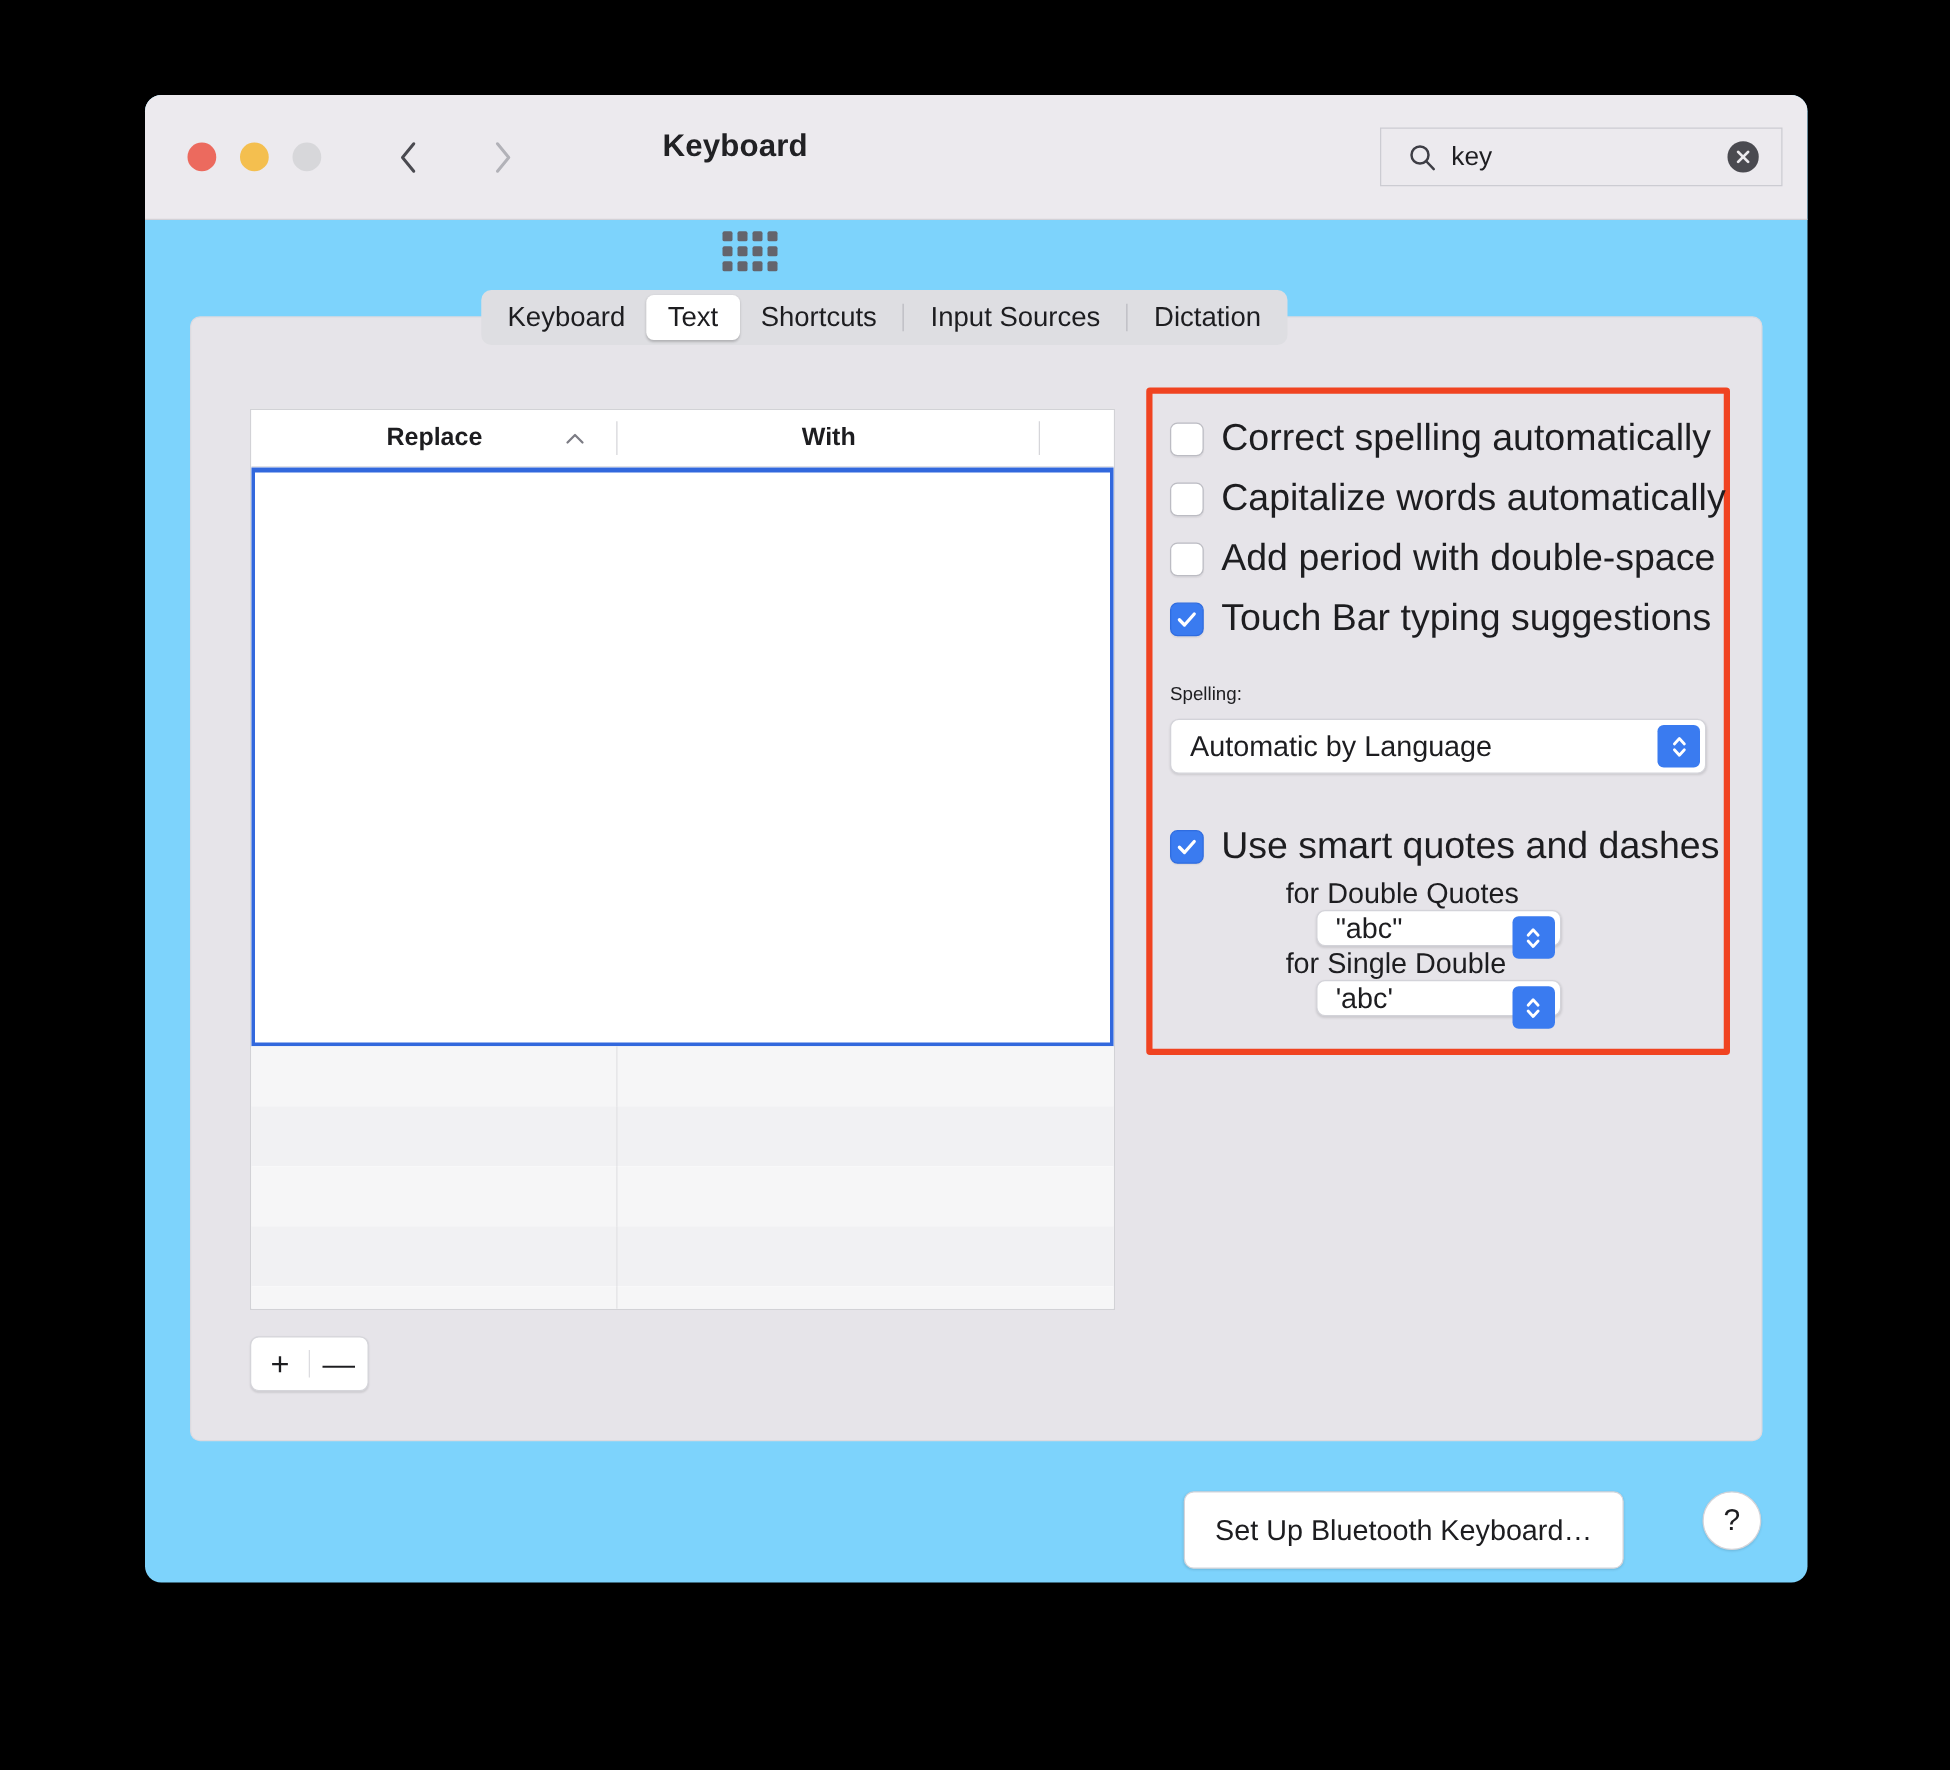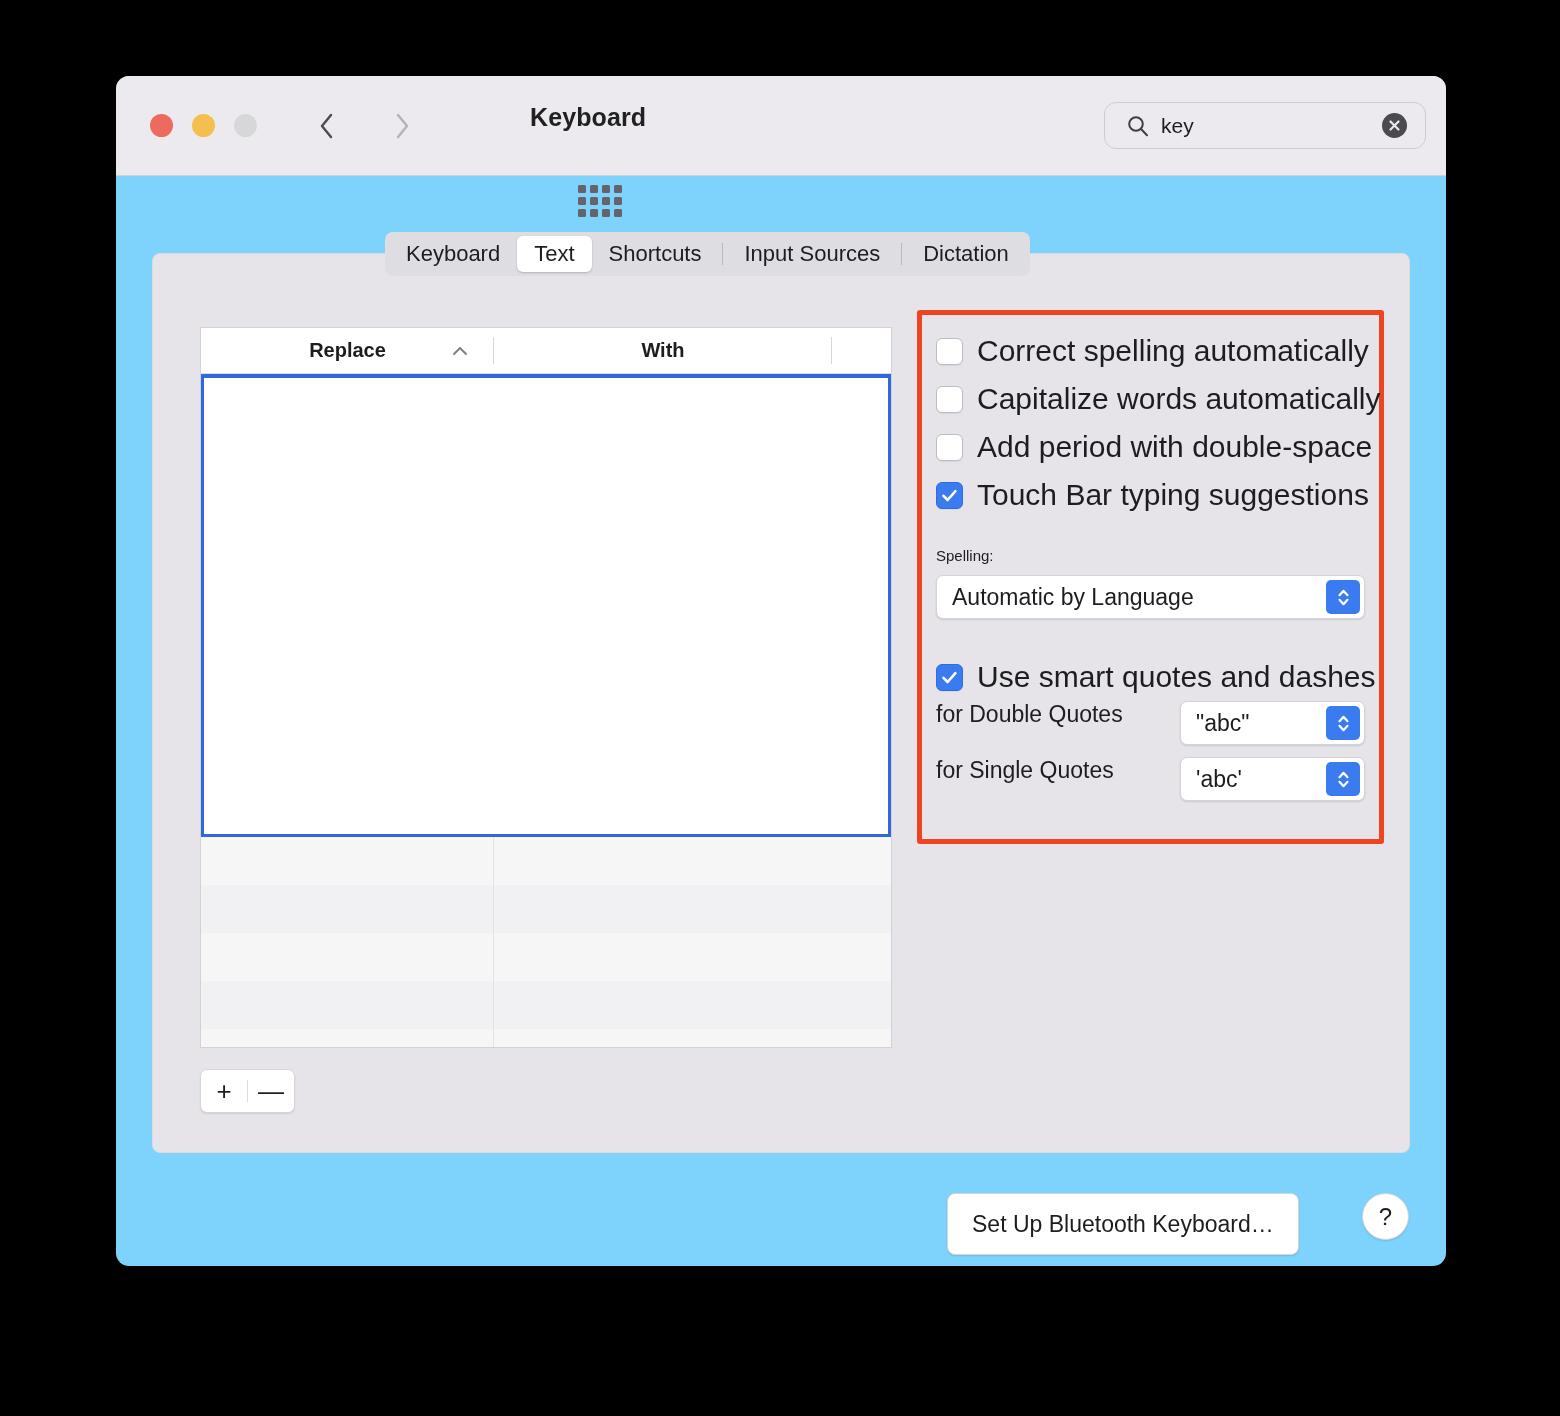--- a/index.html
+++ b/index.html
@@ -58,21 +58,21 @@
     position: absolute; left: 414px; top: 27px;
     font-size: 25px; font-weight: 700; color: #212124;
     letter-spacing: .1px;
   }
 
   #search-wrap {
     position: absolute; right: 20px; top: 26px;
     width: 322px; height: 47px;
     background: #eceaee;
     border: 1px solid #ccccd2;
-    border-radius: 12px;
+    border-radius: 0;
     display: flex; align-items: center; padding: 0 12px;
   }
   #search-icon { width: 22px; height: 22px; margin-left: 10px; margin-right: 12px; flex: 0 0 auto; }
   #search-icon circle, #search-icon line { fill: none; stroke: #3e3e45; stroke-width: 2; stroke-linecap: round; }
   #search-value { font-size: 21px; color: #1d1d20; flex: 1 1 auto; }
   #search-clear {
     width: 25px; height: 25px; border-radius: 50%;
     background: #4a4a50; color: #eceaee;
     display: flex; align-items: center; justify-content: center;
     font-size: 16px; line-height: 1; margin-right: 6px; flex: 0 0 auto;
@@ -210,21 +210,21 @@
     width: 34px; height: 34px;
     background: #3a7bf0; border-radius: 5px;
     display: flex; align-items: center; justify-content: center;
   }
   .popup .stepper svg { width: 15px; height: 21px; }
   .popup .stepper path { fill: none; stroke: #ffffff; stroke-width: 2.2; stroke-linecap: round; stroke-linejoin: round; }
 
   #spelling-popup { margin-top: 11px; width: 100%; }
 
   #smartquotes-row { margin-top: 34px; }
-  .qrow { display: flex; height: 56px; }
+  .qrow { display: flex; align-items: center; height: 56px; flex-direction: column; }
   .qlabel { font-size: 23px; color: #1d1d20; width: 244px; flex: 0 0 auto; white-space: nowrap; }
   .qpopup { width: 196px; }
 
   
   #bt-button {
     position: absolute; left: 831px; top: 1117px;
     height: 62px;
     background: #ffffff;
     border: 1px solid #d4d4d9;
     border-radius: 8px;
@@ -425,21 +425,21 @@
             <span class="stepper">
               <svg viewBox="0 0 15 21">
                   <path d="M3.5 8.2 L7.5 3.8 L11.5 8.2"></path>
                   <path d="M3.5 12.8 L7.5 17.2 L11.5 12.8"></path>
                 </svg>
             </span>
           </div>
         </div>
 
         <div class="qrow">
-          <span class="qlabel">for Single Quotes</span>
+          <span class="qlabel">for Single Double</span>
           <div class="popup qpopup">
             <span>'abc'</span>
             <span class="stepper">
               <svg viewBox="0 0 15 21">
                   <path d="M3.5 8.2 L7.5 3.8 L11.5 8.2"></path>
                   <path d="M3.5 12.8 L7.5 17.2 L11.5 12.8"></path>
                 </svg>
             </span>
           </div>
         </div>

